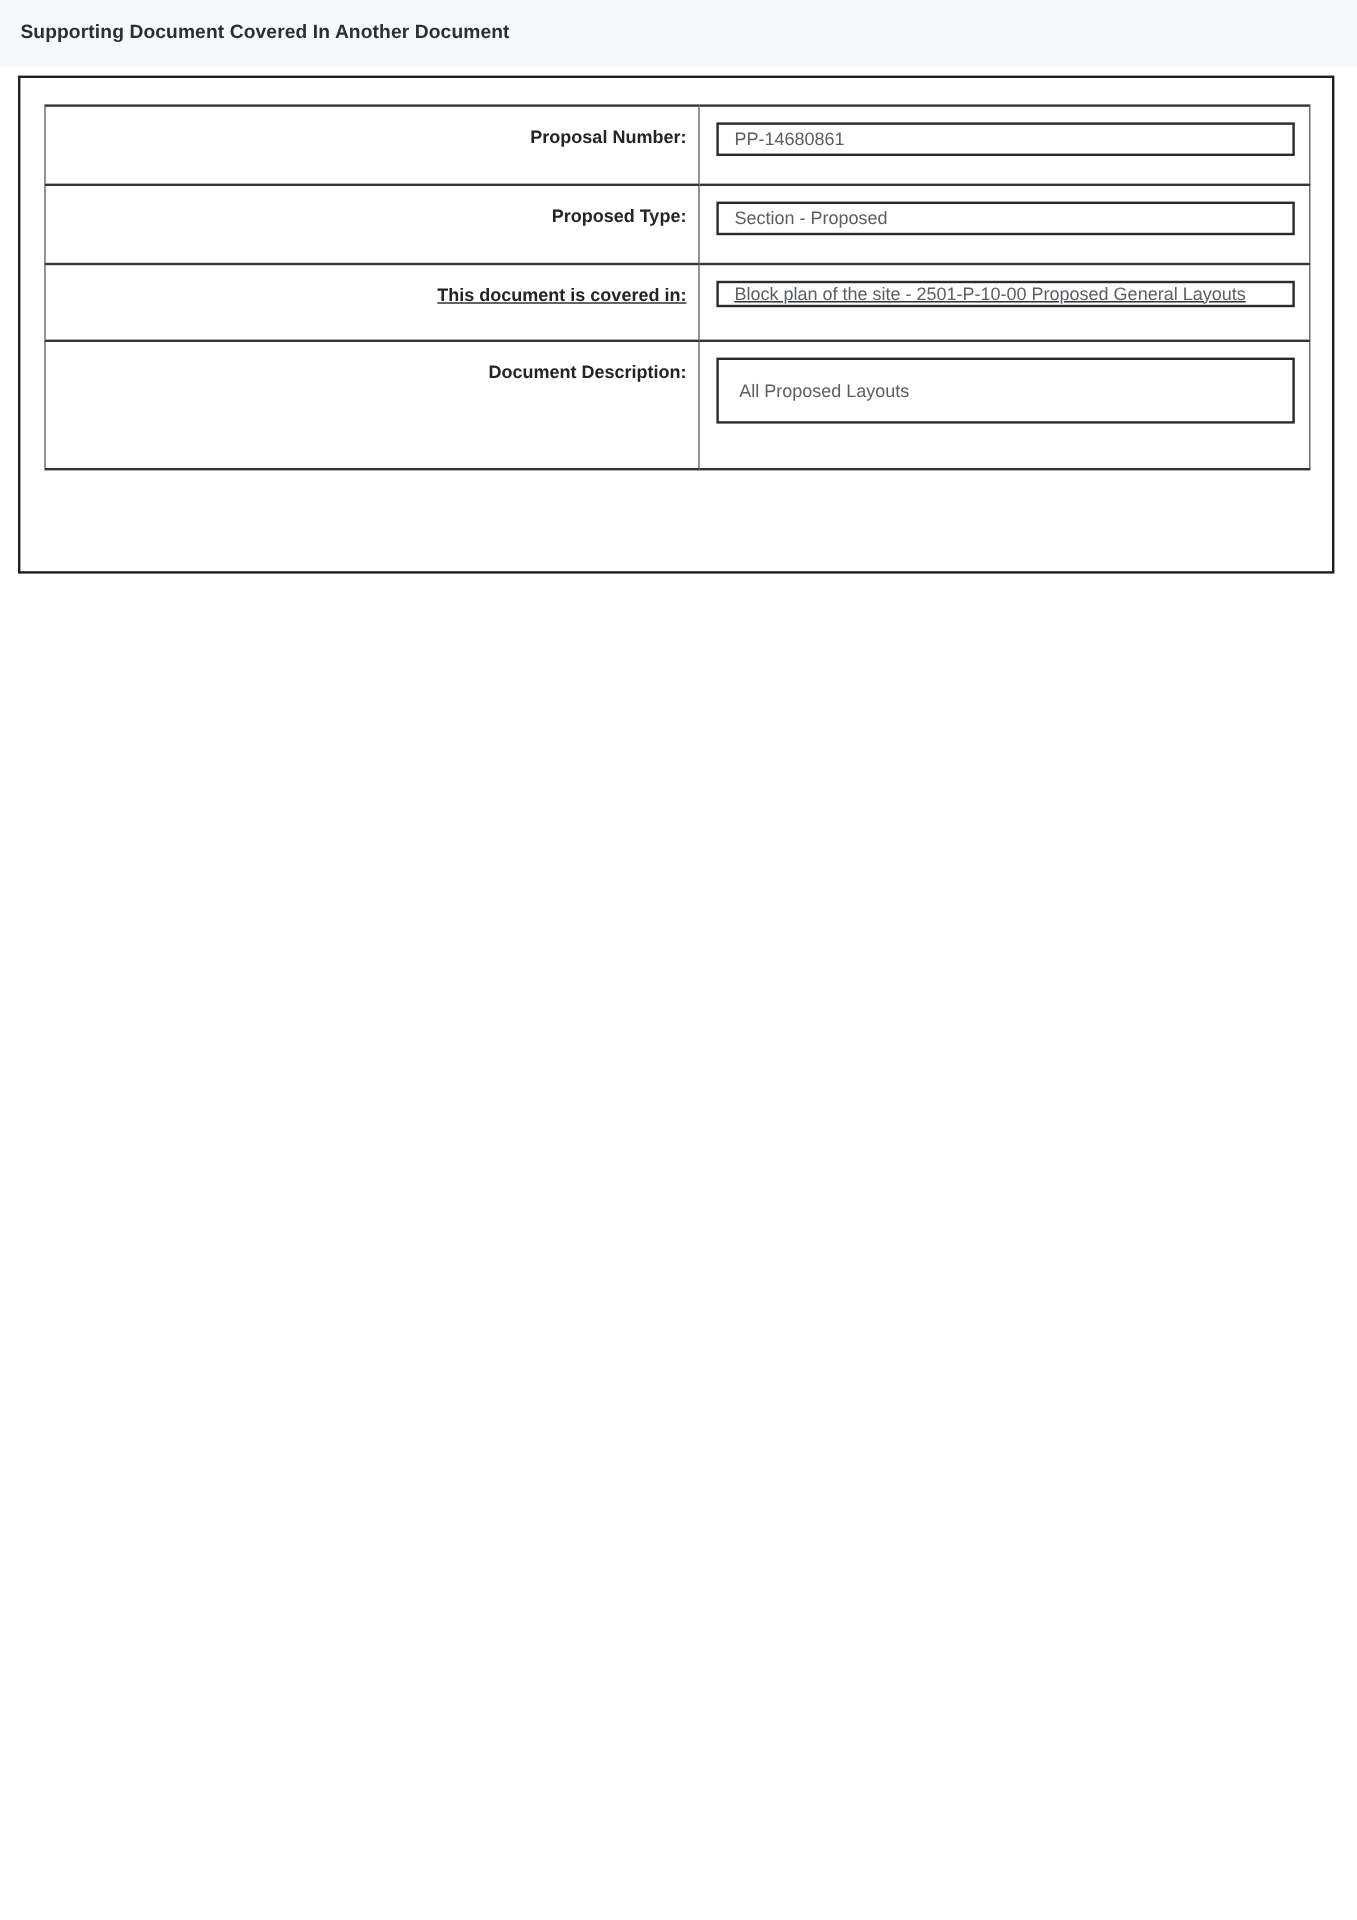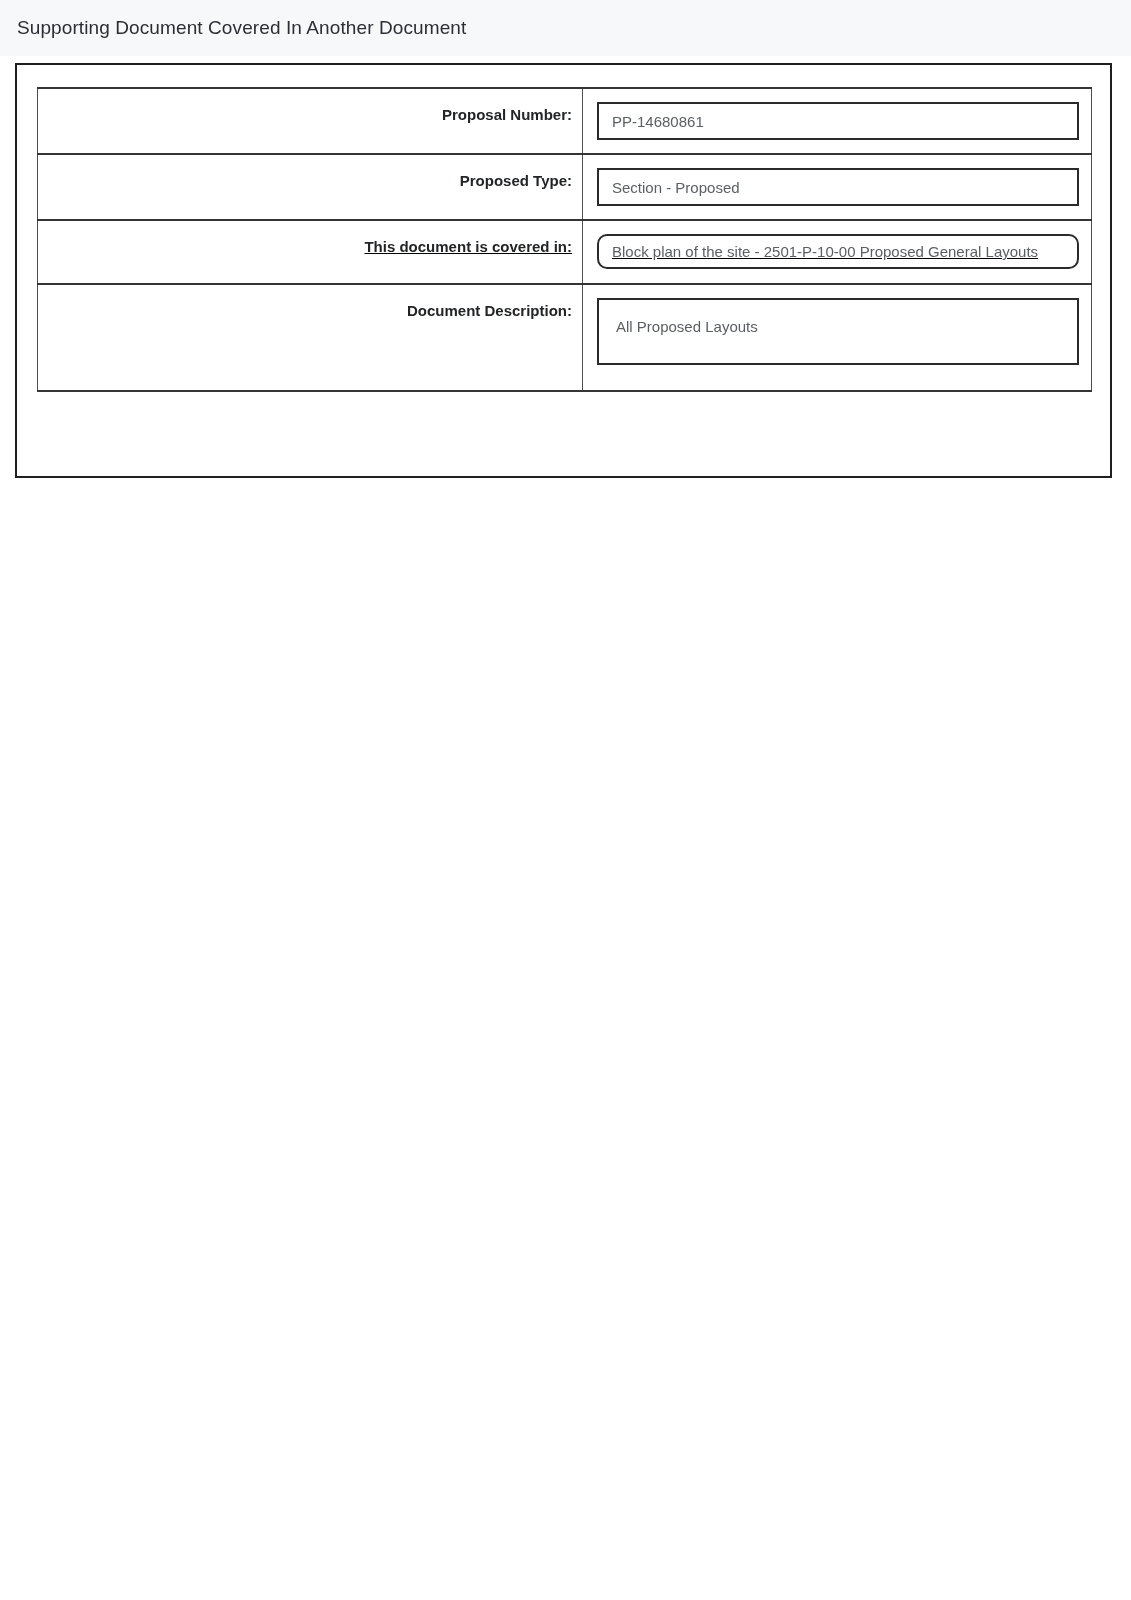--- a/index.html
+++ b/index.html
@@ -20,22 +20,22 @@
   }
   body { width: 1131px; height: 1600px; position: relative; }
 
   .page-header {
     width: 1131px; height: 56px;
     background: var(--header-bg);
     display: flex; align-items: center;
     padding-left: 17px;
   }
   .page-title {
-    font-size: 19px;
-    font-weight: 400;
+    font-size: 16px;
+    font-weight: 700;
     color: var(--title-color);
     letter-spacing: 0.1px;
   }
 
   .document-card {
     position: absolute;
     left: 15px; top: 63px;
     width: 1097px; height: 415px;
     border: 2px solid var(--card-border);
     background: #ffffff;
@@ -66,32 +66,32 @@
   td.value-cell {
     padding: 13px 12px 13px 14px;
   }
   tr.row-sm    { height: 66px; }
   tr.row-sm4   { height: 64px; text-decoration: underline; }
   tr.row-lg    { height: 107px; }
 
   .field-box {
     border: 2px solid var(--field-border);
     background: #ffffff;
-    height: 38px;
+    height: 28px;
     display: flex;
     align-items: center;
     padding: 0 10px 0 13px;
     font-size: 15px;
     color: var(--field-text);
     white-space: nowrap;
     overflow: hidden;
   }
-  .field-box.slim { height: 35px; border-radius: 10px; }
+  .field-box.slim { height: 22px; }
   .field-box.multiline {
-    height: 67px;
+    height: 55px;
     align-items: flex-start;
     padding-top: 18px;
     padding-left: 17px;
     white-space: normal;
   }
 </style>
 </head>
 <body>
 
 <header class="page-header">

